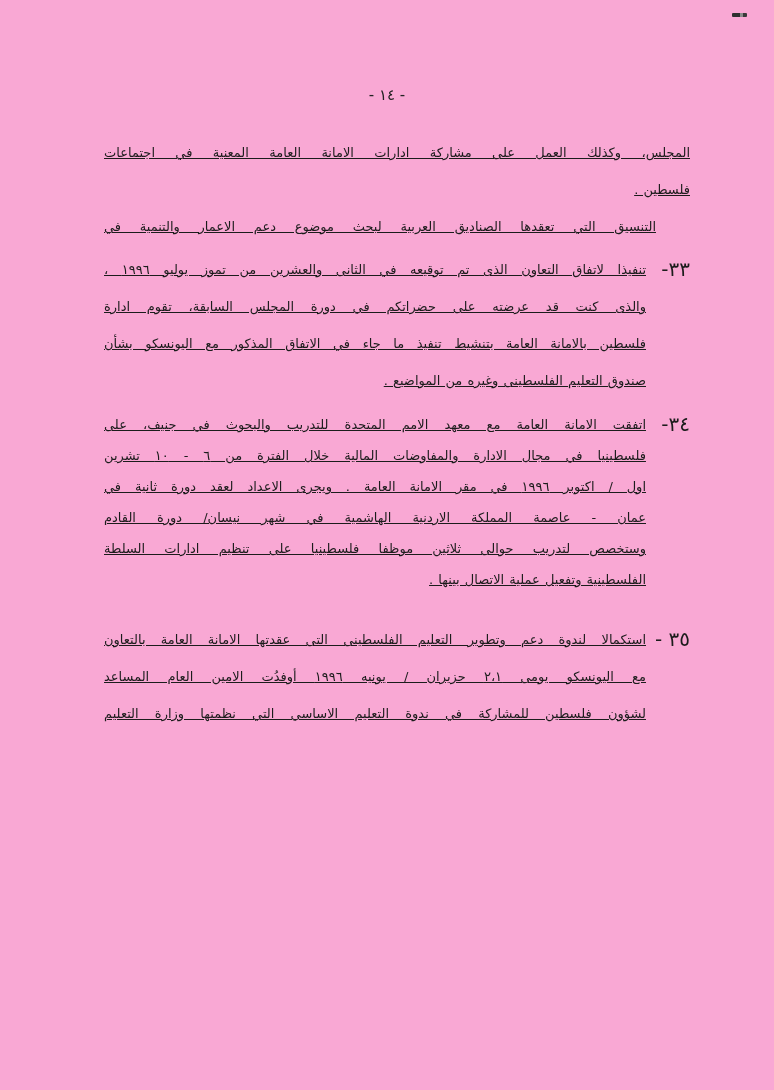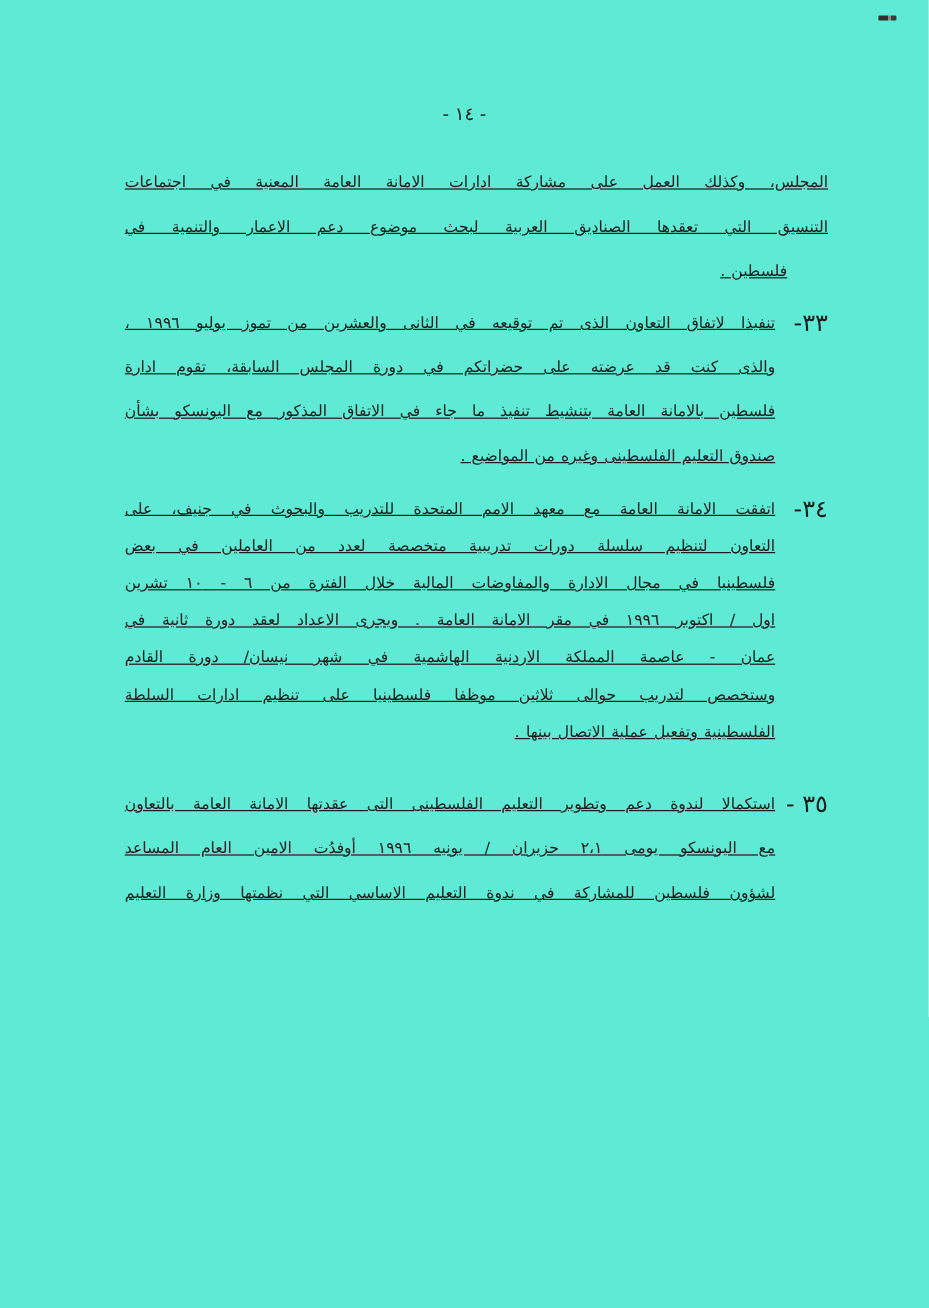--- a/index.html
+++ b/index.html
@@ -1,19 +1,19 @@
 <!DOCTYPE html>
 <html lang="ar"><head>
 <meta charset="utf-8">
 <style>
   html,body { margin:0; padding:0; background:#ffffff; }
   .page {
     position:relative;
     width:774px; height:1090px;
-    background:#5eead4;
+    background:#f9a8d4;
     font-family:"DejaVu Sans", sans-serif;
     color:#1c1c1c;
     overflow:hidden;
     box-sizing:border-box;
   }
   .scan-mark {
     position:absolute; top:13px; right:27px;
     width:15px; height:4px;
     background:linear-gradient(90deg,#2f2f2f 0 55%,#8a8a8a 55% 72%,#3a3a3a 72% 100%);
     border-radius:1px;
@@ -61,38 +61,37 @@
 </head>
 <body>
 
 <div class="page">
   <div class="scan-mark"></div>
   <div class="page-num">- ١٤ -</div>
   <div class="content" id="content" dir="rtl">
       <div class="para">
         <div class="para-body">
           <div class="line">المجلس، وكذلك العمل على مشاركة ادارات الامانة العامة المعنية في اجتماعات</div>
+          <div class="line no-just">فلسطين .</div>
           <div class="line">التنسيق التي تعقدها الصناديق العربية لبحث موضوع دعم الاعمار والتنمية في</div>
-          <div class="line no-just">فلسطين .</div>
         </div>
       </div>
       <div class="para">
         <div class="para-num">٣٣-</div>
         <div class="para-body">
           <div class="line">تنفيذا لاتفاق التعاون الذى تم توقيعه في الثانى والعشرين من تموز يوليو ١٩٩٦ ،</div>
           <div class="line">والذى كنت قد عرضته على حضراتكم في دورة المجلس السابقة، تقوم ادارة</div>
           <div class="line">فلسطين بالامانة العامة بتنشيط تنفيذ ما جاء في الاتفاق المذكور مع اليونسكو بشأن</div>
           <div class="line no-just">صندوق التعليم الفلسطينى وغيره من المواضيع .</div>
         </div>
       </div>
       <div class="para">
         <div class="para-num">٣٤-</div>
         <div class="para-body">
           <div class="line">اتفقت الامانة العامة مع معهد الامم المتحدة للتدريب والبحوث في جنيف، على</div>
-          <div class="line">التعاون لتنظيم سلسلة دورات تدريبية متخصصة لعدد من العاملين في بعض</div>
           <div class="line">فلسطينيا في مجال الادارة والمفاوضات المالية خلال الفترة من ٦ - ١٠ تشرين</div>
           <div class="line">اول / اكتوبر ١٩٩٦ في مقر الامانة العامة . ويجرى الاعداد لعقد دورة ثانية في</div>
           <div class="line">عمان - عاصمة المملكة الاردنية الهاشمية في شهر نيسان/ دورة القادم</div>
           <div class="line">وستخصص لتدريب حوالى ثلاثين موظفا فلسطينيا على تنظيم ادارات السلطة</div>
           <div class="line no-just">الفلسطينية وتفعيل عملية الاتصال بينها .</div>
         </div>
       </div>
       <div class="para">
         <div class="para-num">٣٥ -</div>
         <div class="para-body">

